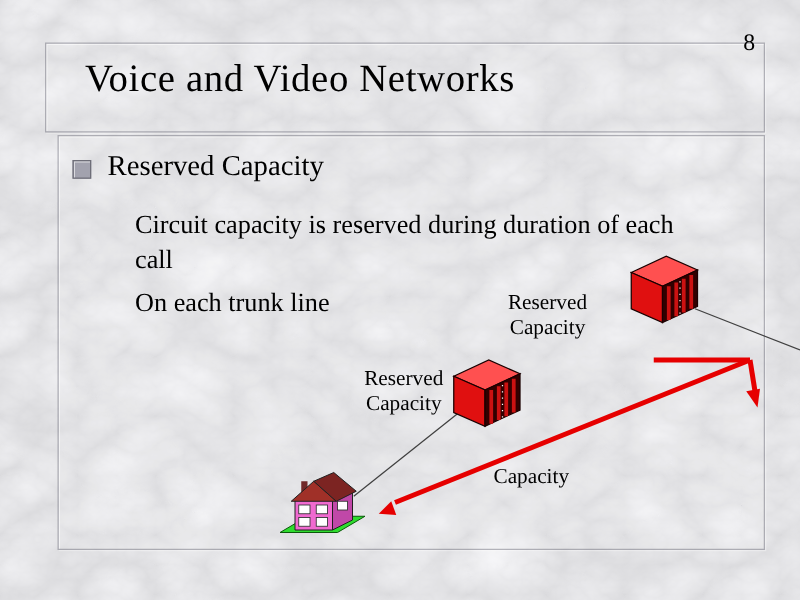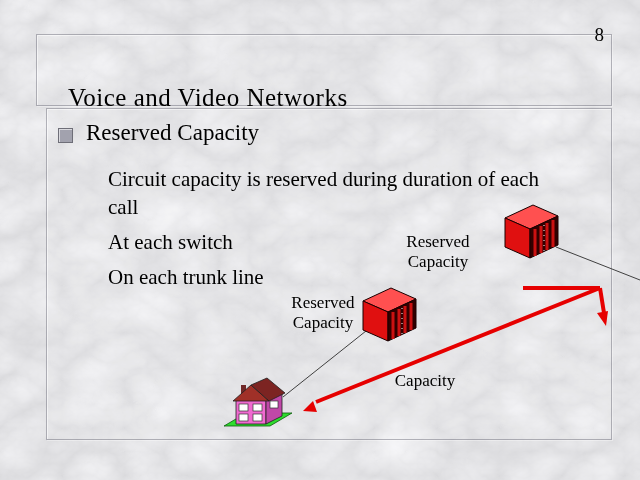--- a/index.html
+++ b/index.html
@@ -5,21 +5,21 @@
   html,body{margin:0;padding:0;}
   body{width:640px;height:480px;overflow:hidden;background:#b9b9c2;}
   #slide{position:relative;width:640px;height:480px;font-family:"Liberation Serif","DejaVu Serif",serif;color:#000;}
   #bg-texture{position:absolute;left:0;top:0;z-index:0;}
   .panel{position:absolute;z-index:1;background:rgba(255,255,255,0.08);
          border:1px solid rgba(100,100,112,0.45);
          box-shadow:inset 1px 1px 0 rgba(255,255,255,0.55), 1px 1px 0 rgba(255,255,255,0.35);}
   #title-panel{left:36px;top:34px;width:574px;height:70px;}
   #content-panel{left:46px;top:108px;width:564px;height:330px;}
   #page-number{position:absolute;top:24px;right:36px;font-size:19px;z-index:3;}
-  #slide-title{position:absolute;left:68px;top:45px;font-size:25px;letter-spacing:0.5px;z-index:3;white-space:nowrap;margin-top:39px;}
+  #slide-title{position:absolute;left:68px;top:45px;font-size:31px;letter-spacing:0.5px;z-index:3;white-space:nowrap;}
   #bullet-line{position:absolute;left:58px;top:120px;z-index:3;display:flex;align-items:flex-start;}
   #bullet-square{width:13px;height:13px;margin:8px 13px 0 0;background:#a2a2ae;border:1px solid #6e6e78;box-shadow:inset 1px 1px 0 rgba(255,255,255,.6);}
   #bullet-text{font-size:23px;}
   #sub-bullets{position:absolute;left:108px;top:166px;width:462px;z-index:3;}
   .sub-item{font-size:21px;line-height:1.33;margin-bottom:7px;}
   .diagram-label{position:absolute;z-index:4;font-size:17px;line-height:1.18;text-align:center;}
   #label-reserved-upper{left:396px;top:232px;width:84px;}
   #label-reserved-middle{left:281px;top:293px;width:84px;}
   #label-circuit{left:389px;top:371px;width:72px;}
   #diagram-svg{position:absolute;left:0;top:0;z-index:2;}
@@ -43,21 +43,20 @@
   <div id="page-number">8</div>
   <div id="slide-title">Voice and Video Networks</div>
 
   <div id="bullet-line">
     <span id="bullet-square"></span>
     <span id="bullet-text">Reserved Capacity</span>
   </div>
 
   <div id="sub-bullets">
     <div class="sub-item">Circuit capacity is reserved during duration of each call</div>
-    <div class="sub-item">At each switch</div>
     <div class="sub-item">On each trunk line</div>
   </div>
 
   <div id="label-reserved-upper" class="diagram-label">Reserved Capacity</div>
   <div id="label-reserved-middle" class="diagram-label">Reserved Capacity</div>
   <div id="label-circuit" class="diagram-label">Capacity</div>
 
   <svg id="diagram-svg" width="640" height="480" viewBox="0 0 640 480">
 
     <g stroke="#404040" stroke-width="1">

